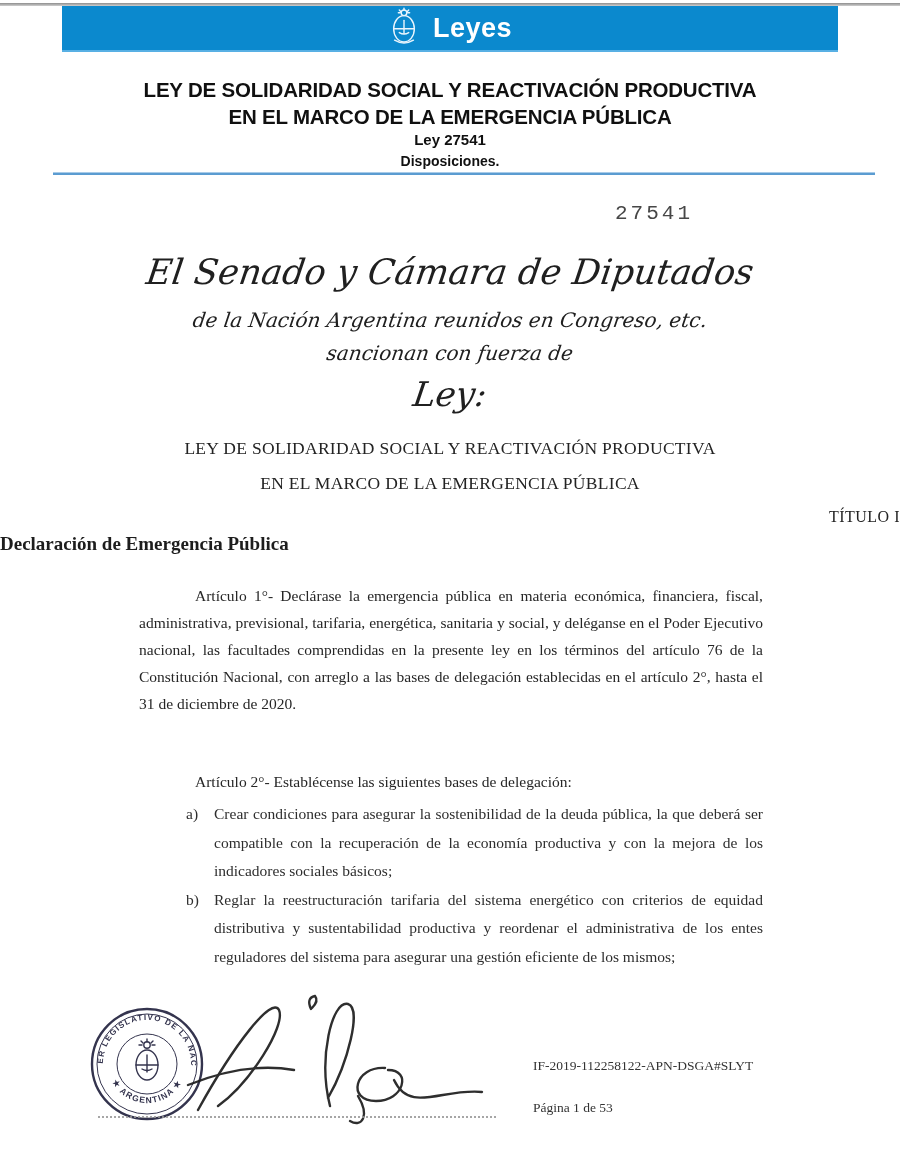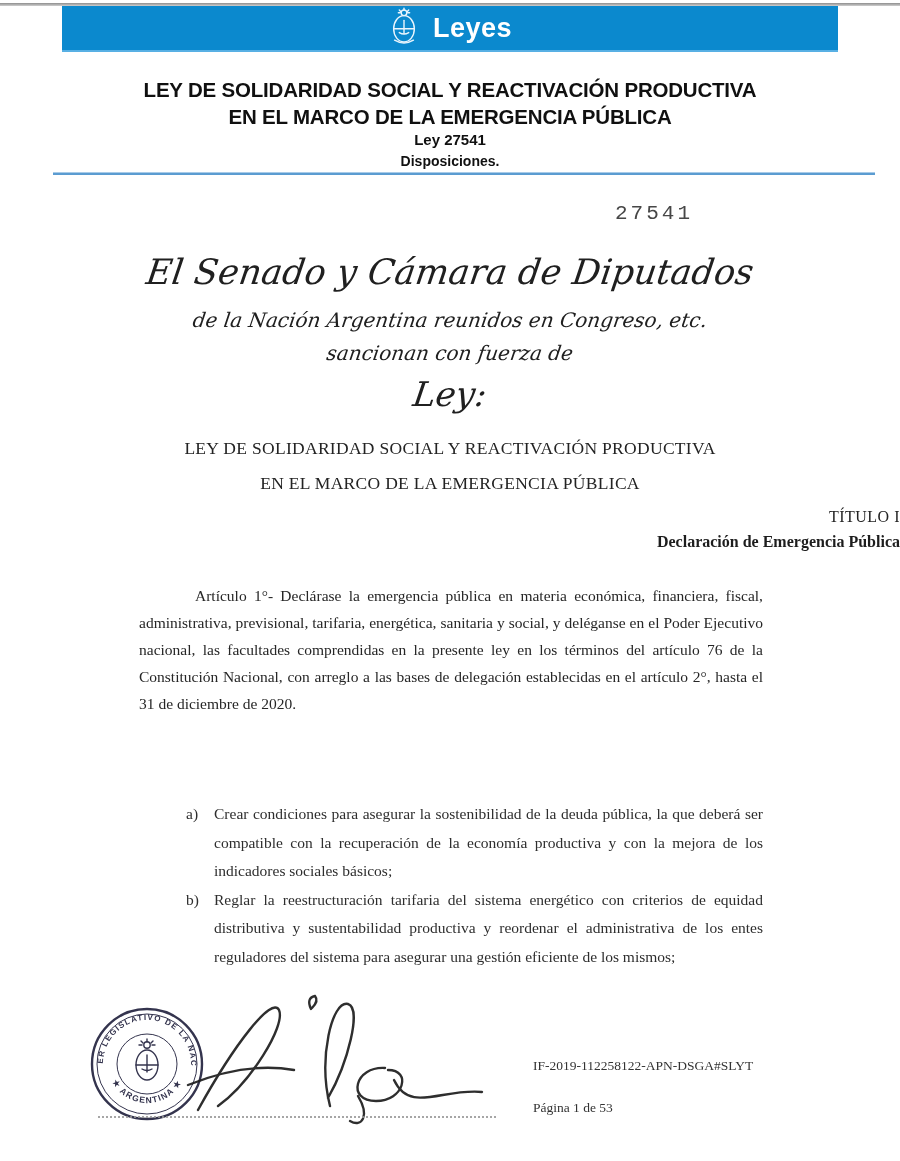--- a/index.html
+++ b/index.html
@@ -35,22 +35,22 @@
   .script-1{top:252px;font-size:35px;}
   .script-2{top:308px;font-size:20px;}
   .script-3{top:341px;font-size:20px;}
   .script-4{top:374px;font-size:34px;}
   .caps{position:absolute;left:0;width:900px;text-align:center;font-size:17.5px;
     letter-spacing:0.3px;color:#232323;}
   .caps-1{top:438px;}
   .caps-2{top:473px;}
   .titulo{position:absolute;top:508px;left:0;width:900px;text-align:right;
     font-size:16px;letter-spacing:0.5px;color:#232323;}
-  .titulo-sub{position:absolute;top:533px;left:0;width:900px;text-align:right;
-    font-size:16px;font-weight:bold;color:#1d1d1d;}
+  .titulo-sub{position:absolute;top:533px;left:0;width:900px;text-align:left;
+    font-size:19px;font-weight:bold;color:#1d1d1d;}
   .para{position:absolute;left:139px;width:624px;font-size:15.5px;line-height:27px;
     text-align:justify;text-indent:56px;color:#262626;}
   .para-1{top:566px;}
   .para-2{top:752px;text-align:left;}
   .list{position:absolute;top:800px;left:186px;width:577px;font-size:15.5px;line-height:28.5px;}
   .list-item{display:flex;}
   .list-label{width:28px;flex:0 0 28px;}
   .list-text{flex:1;text-align:justify;}
   
   .seal-svg{position:absolute;top:1005px;left:88px;}
@@ -100,20 +100,21 @@
     <div class="script script-2">de la Nación Argentina reunidos en Congreso, etc.</div>
     <div class="script script-3">sancionan con fuerza de</div>
     <div class="script script-4">Ley:</div>
 
     <div class="caps caps-1">LEY DE SOLIDARIDAD SOCIAL Y REACTIVACIÓN PRODUCTIVA</div>
     <div class="caps caps-2">EN EL MARCO DE LA EMERGENCIA PÚBLICA</div>
     <div class="titulo">TÍTULO I</div>
     <div class="titulo-sub">Declaración de Emergencia Pública</div>
 
     <p class="para para-1">Artículo 1°- Declárase la emergencia pública en materia económica, financiera, fiscal, administrativa, previsional, tarifaria, energética, sanitaria y social, y deléganse en el Poder Ejecutivo nacional, las facultades comprendidas en la presente ley en los términos del artículo 76 de la Constitución Nacional, con arreglo a las bases de delegación establecidas en el artículo 2°, hasta el 31 de diciembre de 2020.</p>
+    <p class="para para-2">Artículo 2°-  Establécense las siguientes bases de delegación:</p>
 
     <div class="list">
       <div class="list-item">
         <span class="list-label">a)</span>
         <span class="list-text">Crear condiciones para asegurar la sostenibilidad de la deuda pública, la que deberá ser compatible con la recuperación de la economía productiva y con la mejora de los indicadores sociales básicos;</span>
       </div>
       <div class="list-item">
         <span class="list-label">b)</span>
         <span class="list-text">Reglar la reestructuración tarifaria del sistema energético con criterios de equidad distributiva y sustentabilidad productiva y reordenar el administrativa de los entes reguladores del sistema para asegurar una gestión eficiente de los mismos;</span>
       </div>

